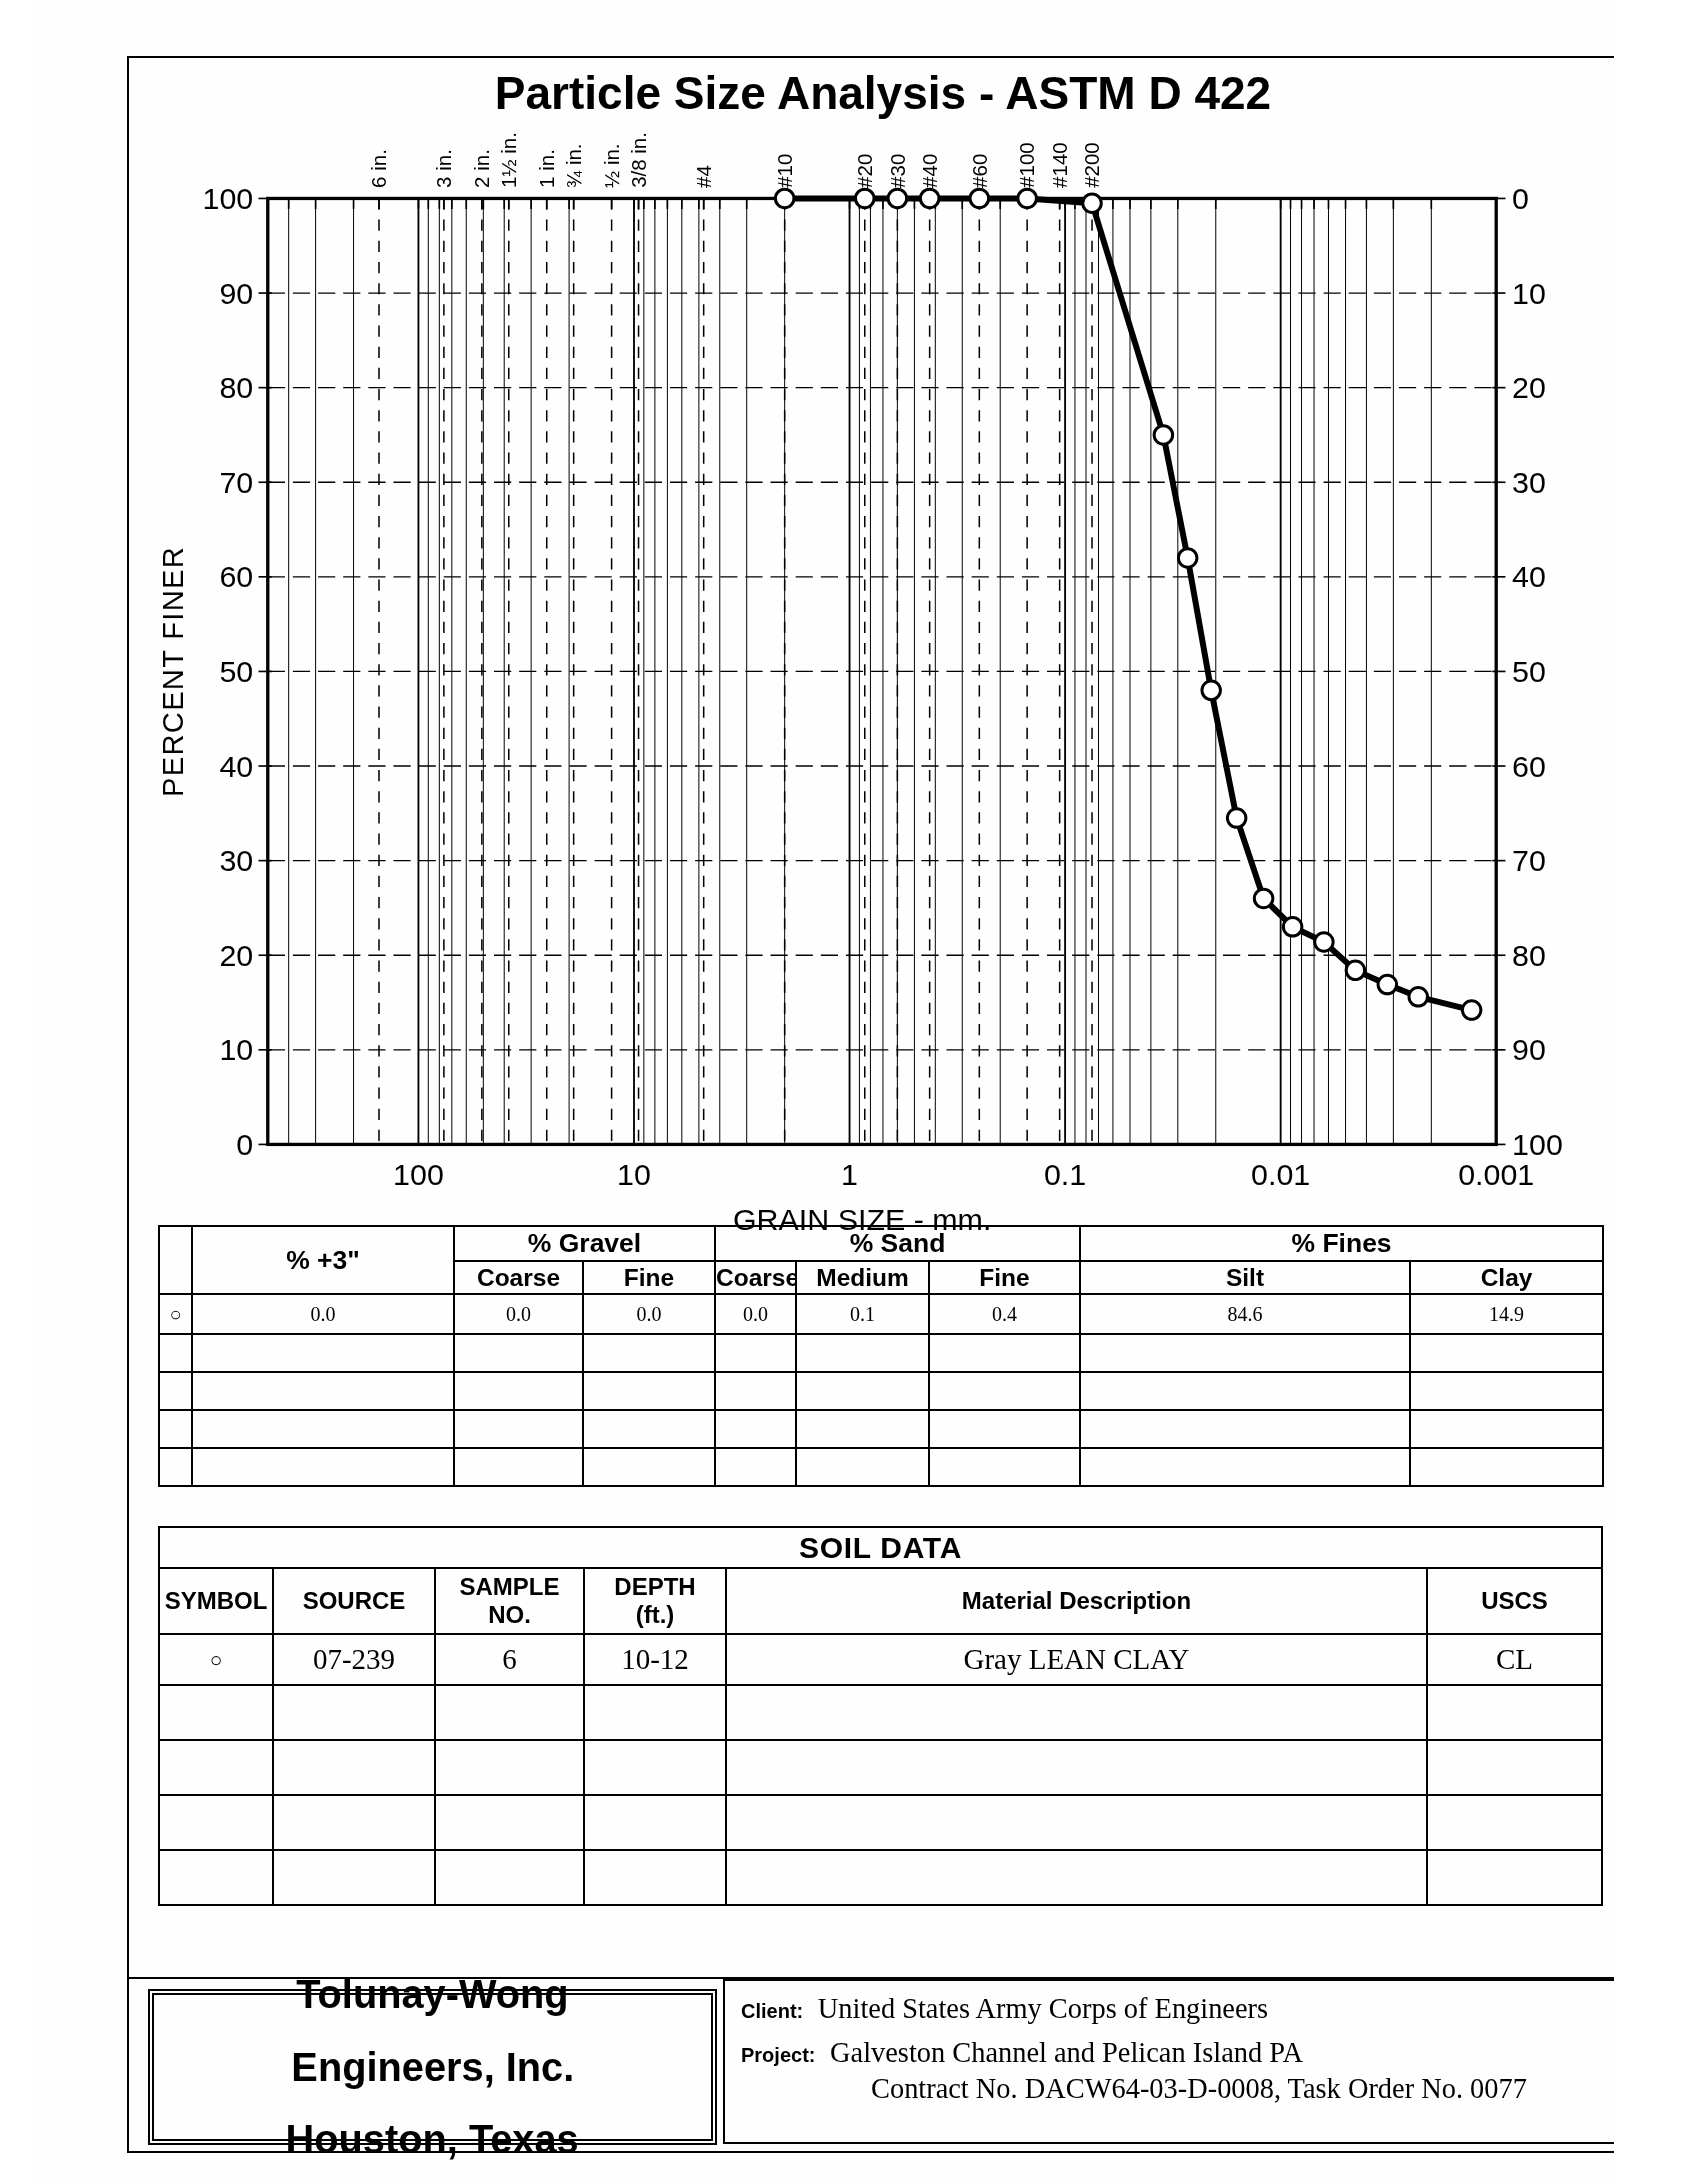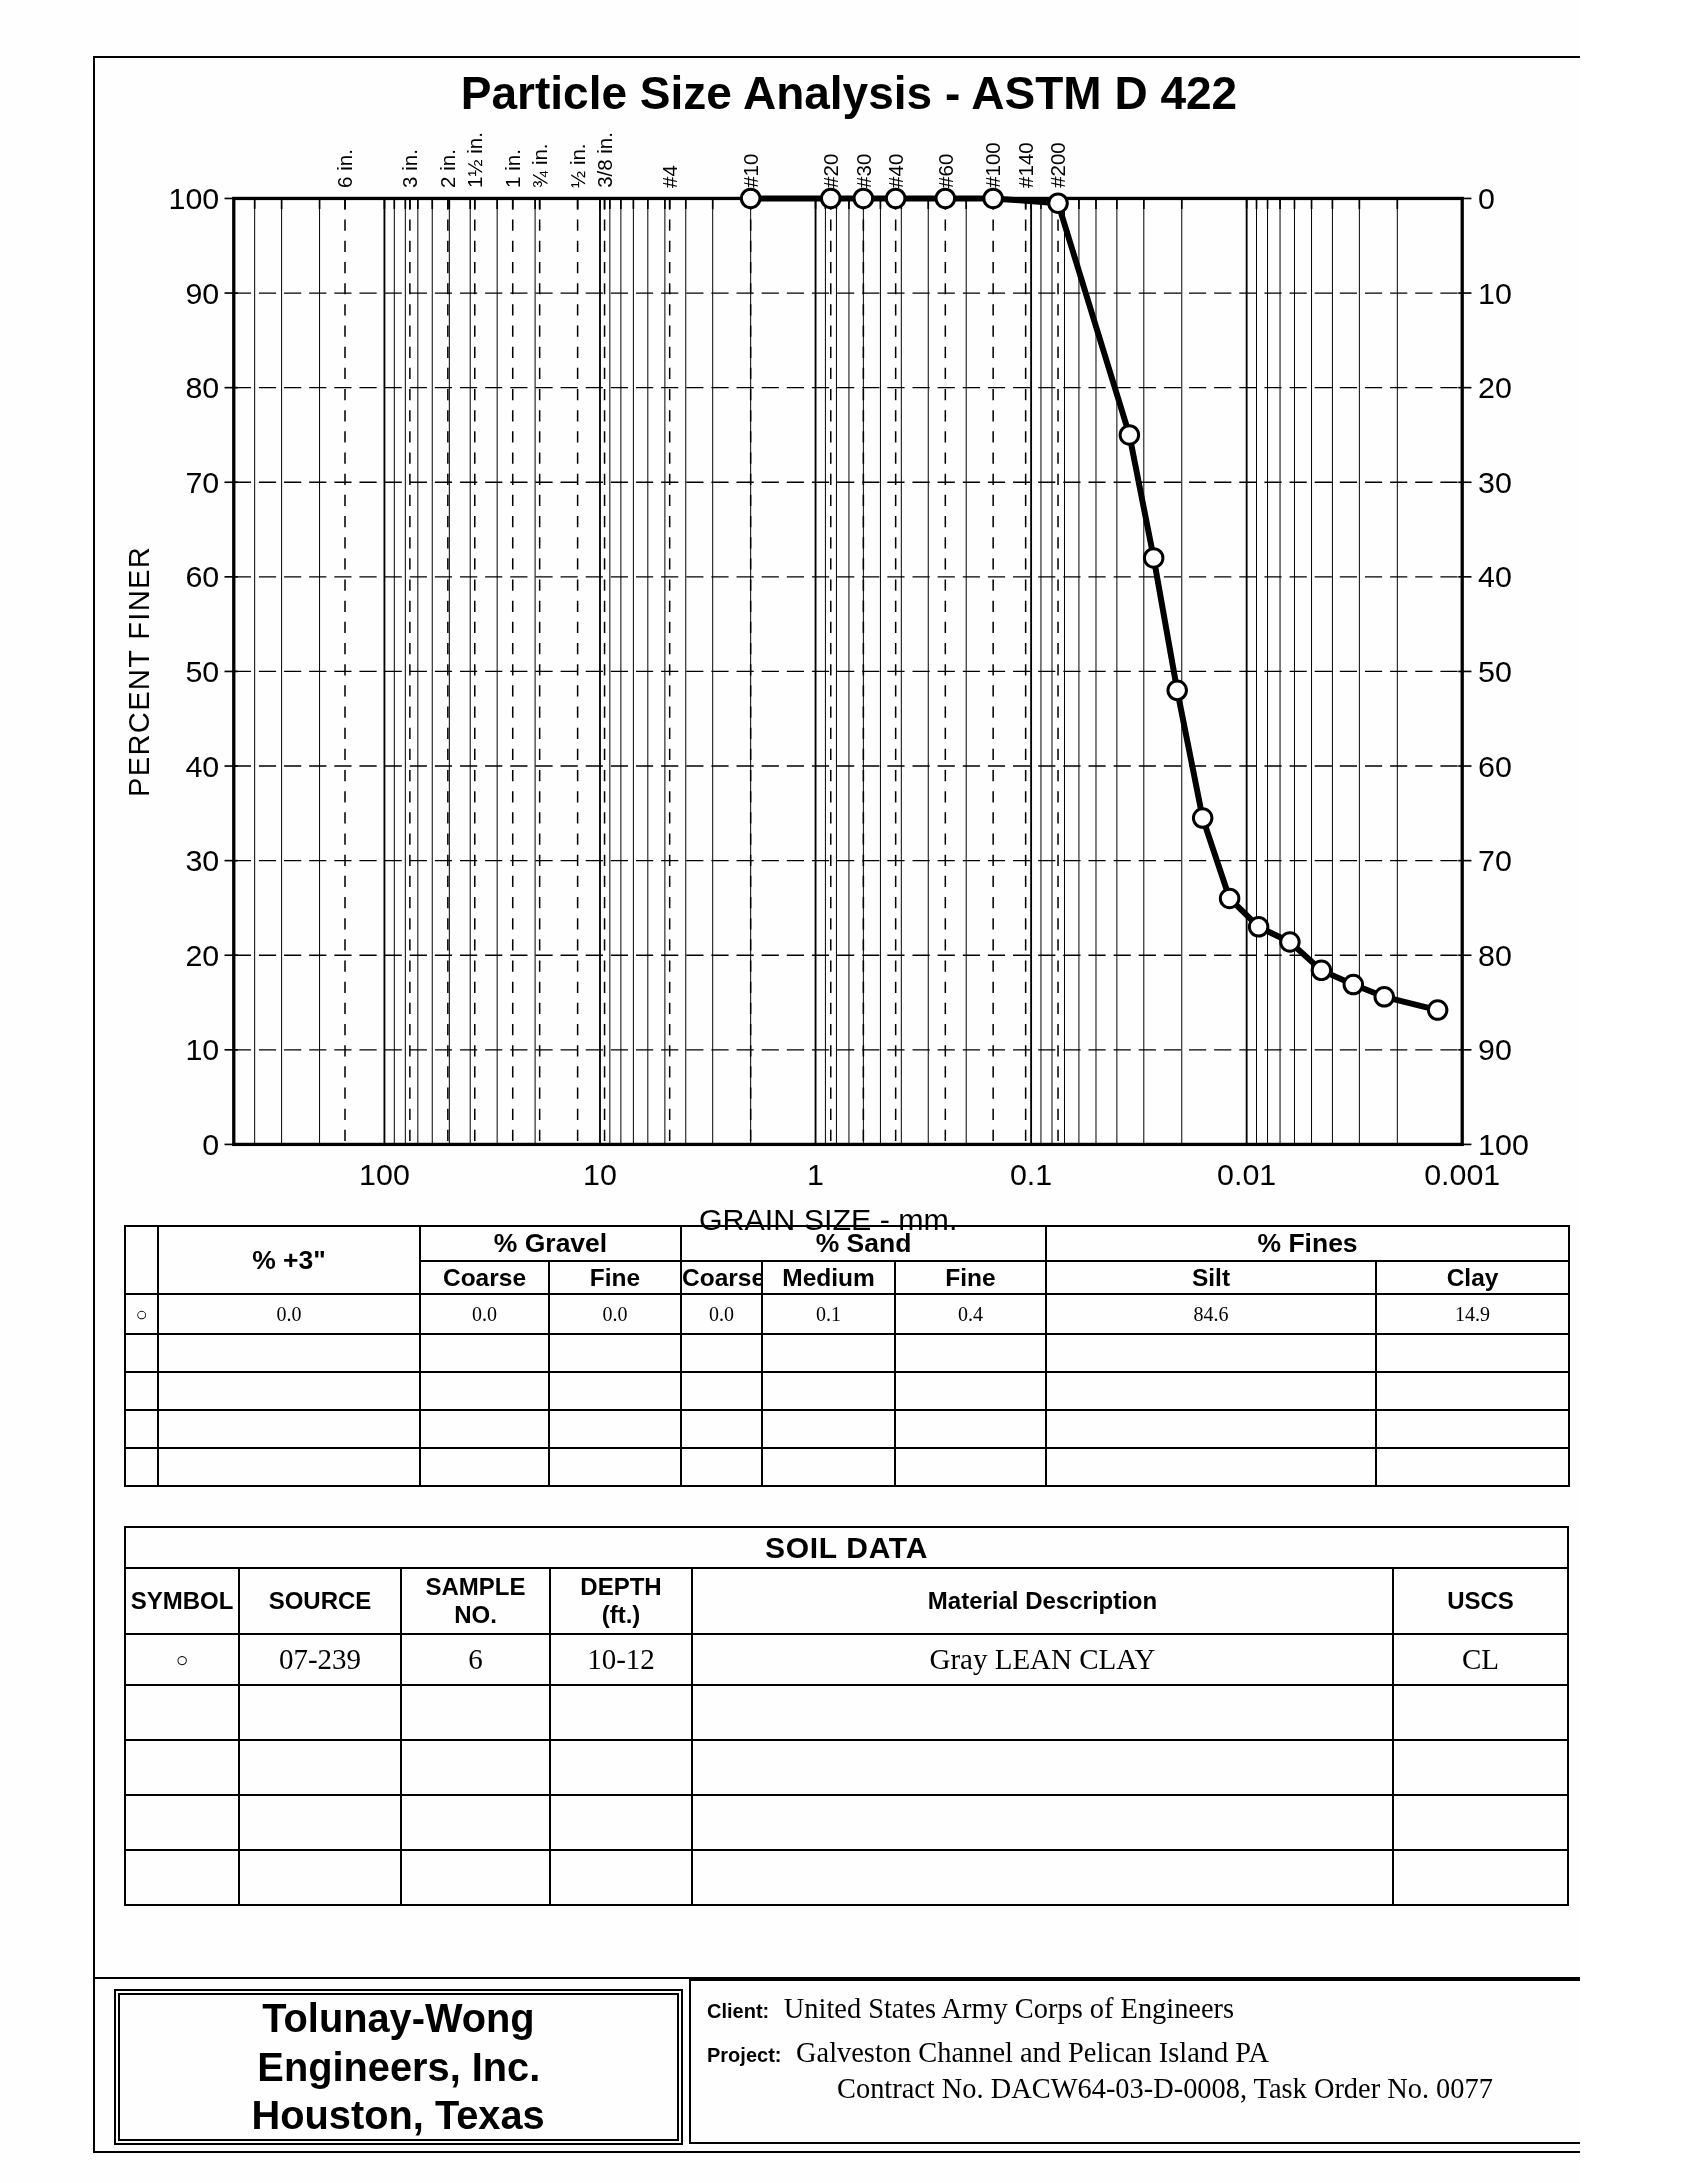--- a/index.html
+++ b/index.html
@@ -1,17 +1,17 @@
 <!DOCTYPE html>
 <html style="font-size:10.6px"><head>
 <meta charset="utf-8">
 <style>
   html,body{margin:0;padding:0;background:#ffffff;}
   #page{position:relative;width:1580px;height:2183px;background:#fefefe;overflow:hidden;
-        font-family:"Liberation Sans",sans-serif;color:#000;}
+        font-family:"Liberation Sans",sans-serif;color:#000;margin-left:34px;}
   #border-frame{position:absolute;left:93px;top:56px;width:1512px;height:2097px;
         border:2.6px solid #000;box-sizing:border-box;}
   #doc-title{position:absolute;left:93px;top:66px;width:1512px;text-align:center;
         font-size:46px;font-weight:bold;letter-spacing:0px;}
   #chart-svg{position:absolute;left:0;top:0;}
 
   
   .hgrid{stroke:#000;stroke-width:2;stroke-dasharray:26 12;}
   .minor{stroke:#000;stroke-width:1.5;}
   .decade{stroke:#000;stroke-width:2.8;}
@@ -41,21 +41,21 @@
   #soil-table .ttl{font-weight:bold;font-size:30px;letter-spacing:0.7px;}
   #soil-table .hd{font-weight:bold;font-size:24px;line-height:1.15;}
   #soil-table .dv{font-family:"Liberation Serif",serif;font-size:29px;border-radius:6px;}
   #soil-table .sym{font-size:21px;}
 
   
   #footer-rule{position:absolute;left:93px;top:1977px;width:1515px;border-top:2.6px solid #000;}
   #company-box{position:absolute;left:114px;top:1989px;width:569px;height:156px;
       border:2px solid #000;box-sizing:border-box;padding:2px;}
   #company-inner{width:100%;height:100%;border:2px solid #000;box-sizing:border-box;
-      display:flex;flex-direction:column;justify-content:center;align-items:center;}
+      display:flex;flex-direction:column;justify-content:center;align-items:center;gap:24px;}
   .company-line{font-size:41px;font-weight:bold;line-height:1.18;transform:scaleX(.97);}
   #client-box{position:absolute;left:689px;top:1979px;width:918px;height:165px;
       border:2px solid #000;box-sizing:border-box;padding:9.3px 0 0 16px;}
   .meta-row{display:flex;align-items:baseline;white-space:nowrap;}
   .meta-label{font-weight:bold;font-size:20px;margin-right:14.6px;}
   .meta-value{font-family:"Liberation Serif",serif;font-size:28.4px;}
   #row-client{margin-top:2.6px;}
   #row-project{margin-top:12px;}
   #row-contract{margin-top:4px;margin-left:130px;}
   #row-projno{margin-top:14.6px;}

